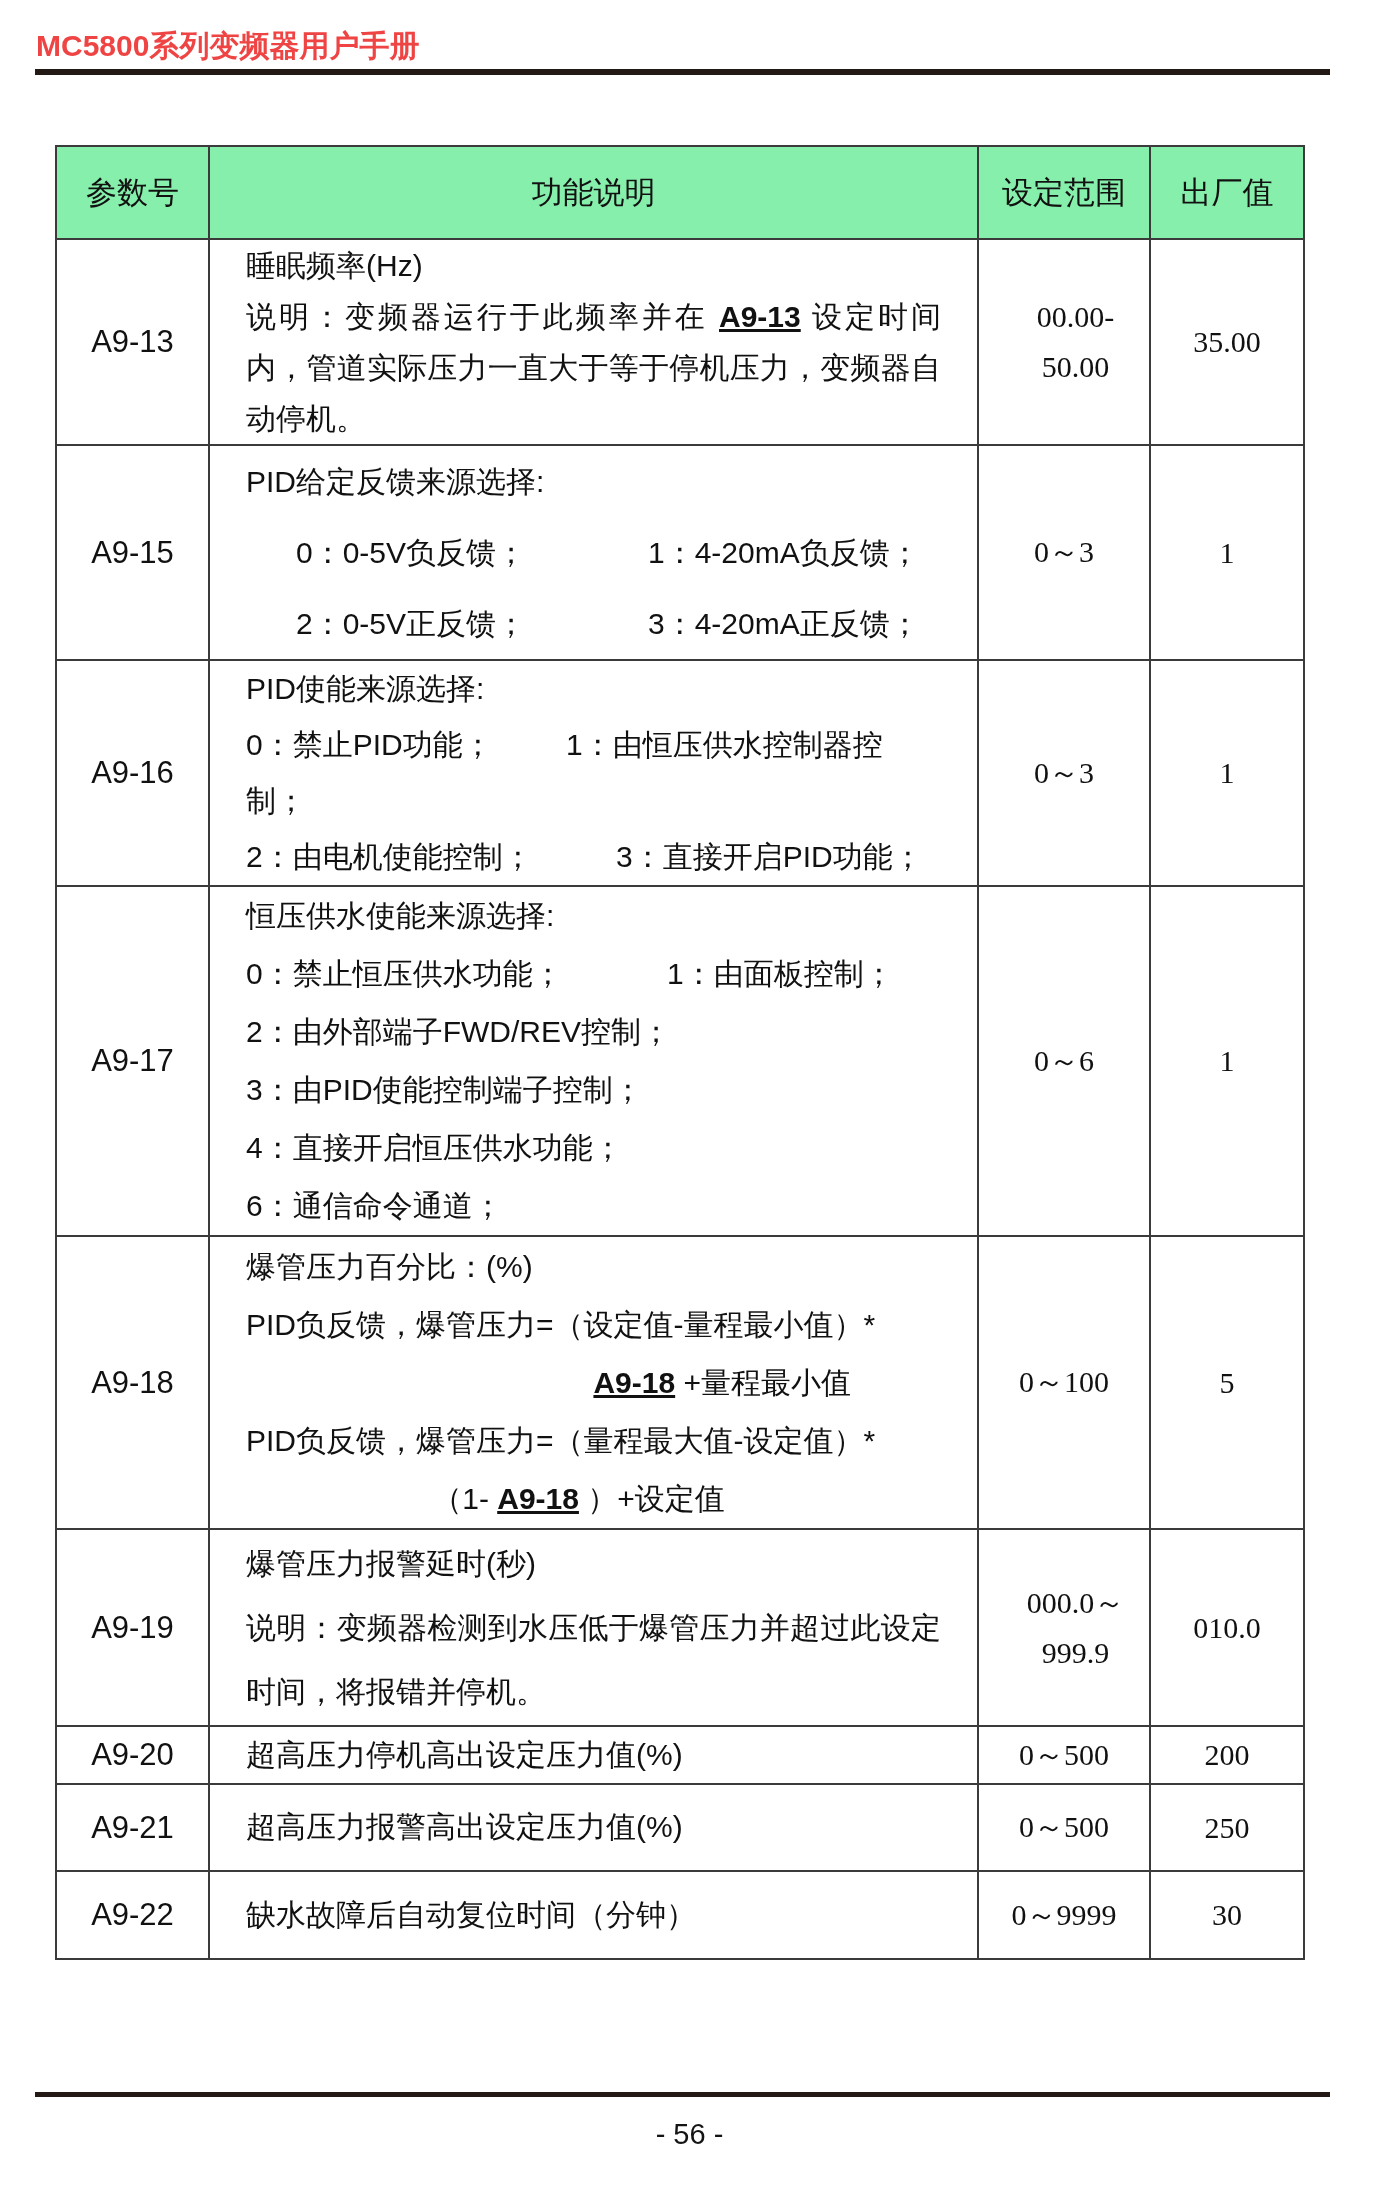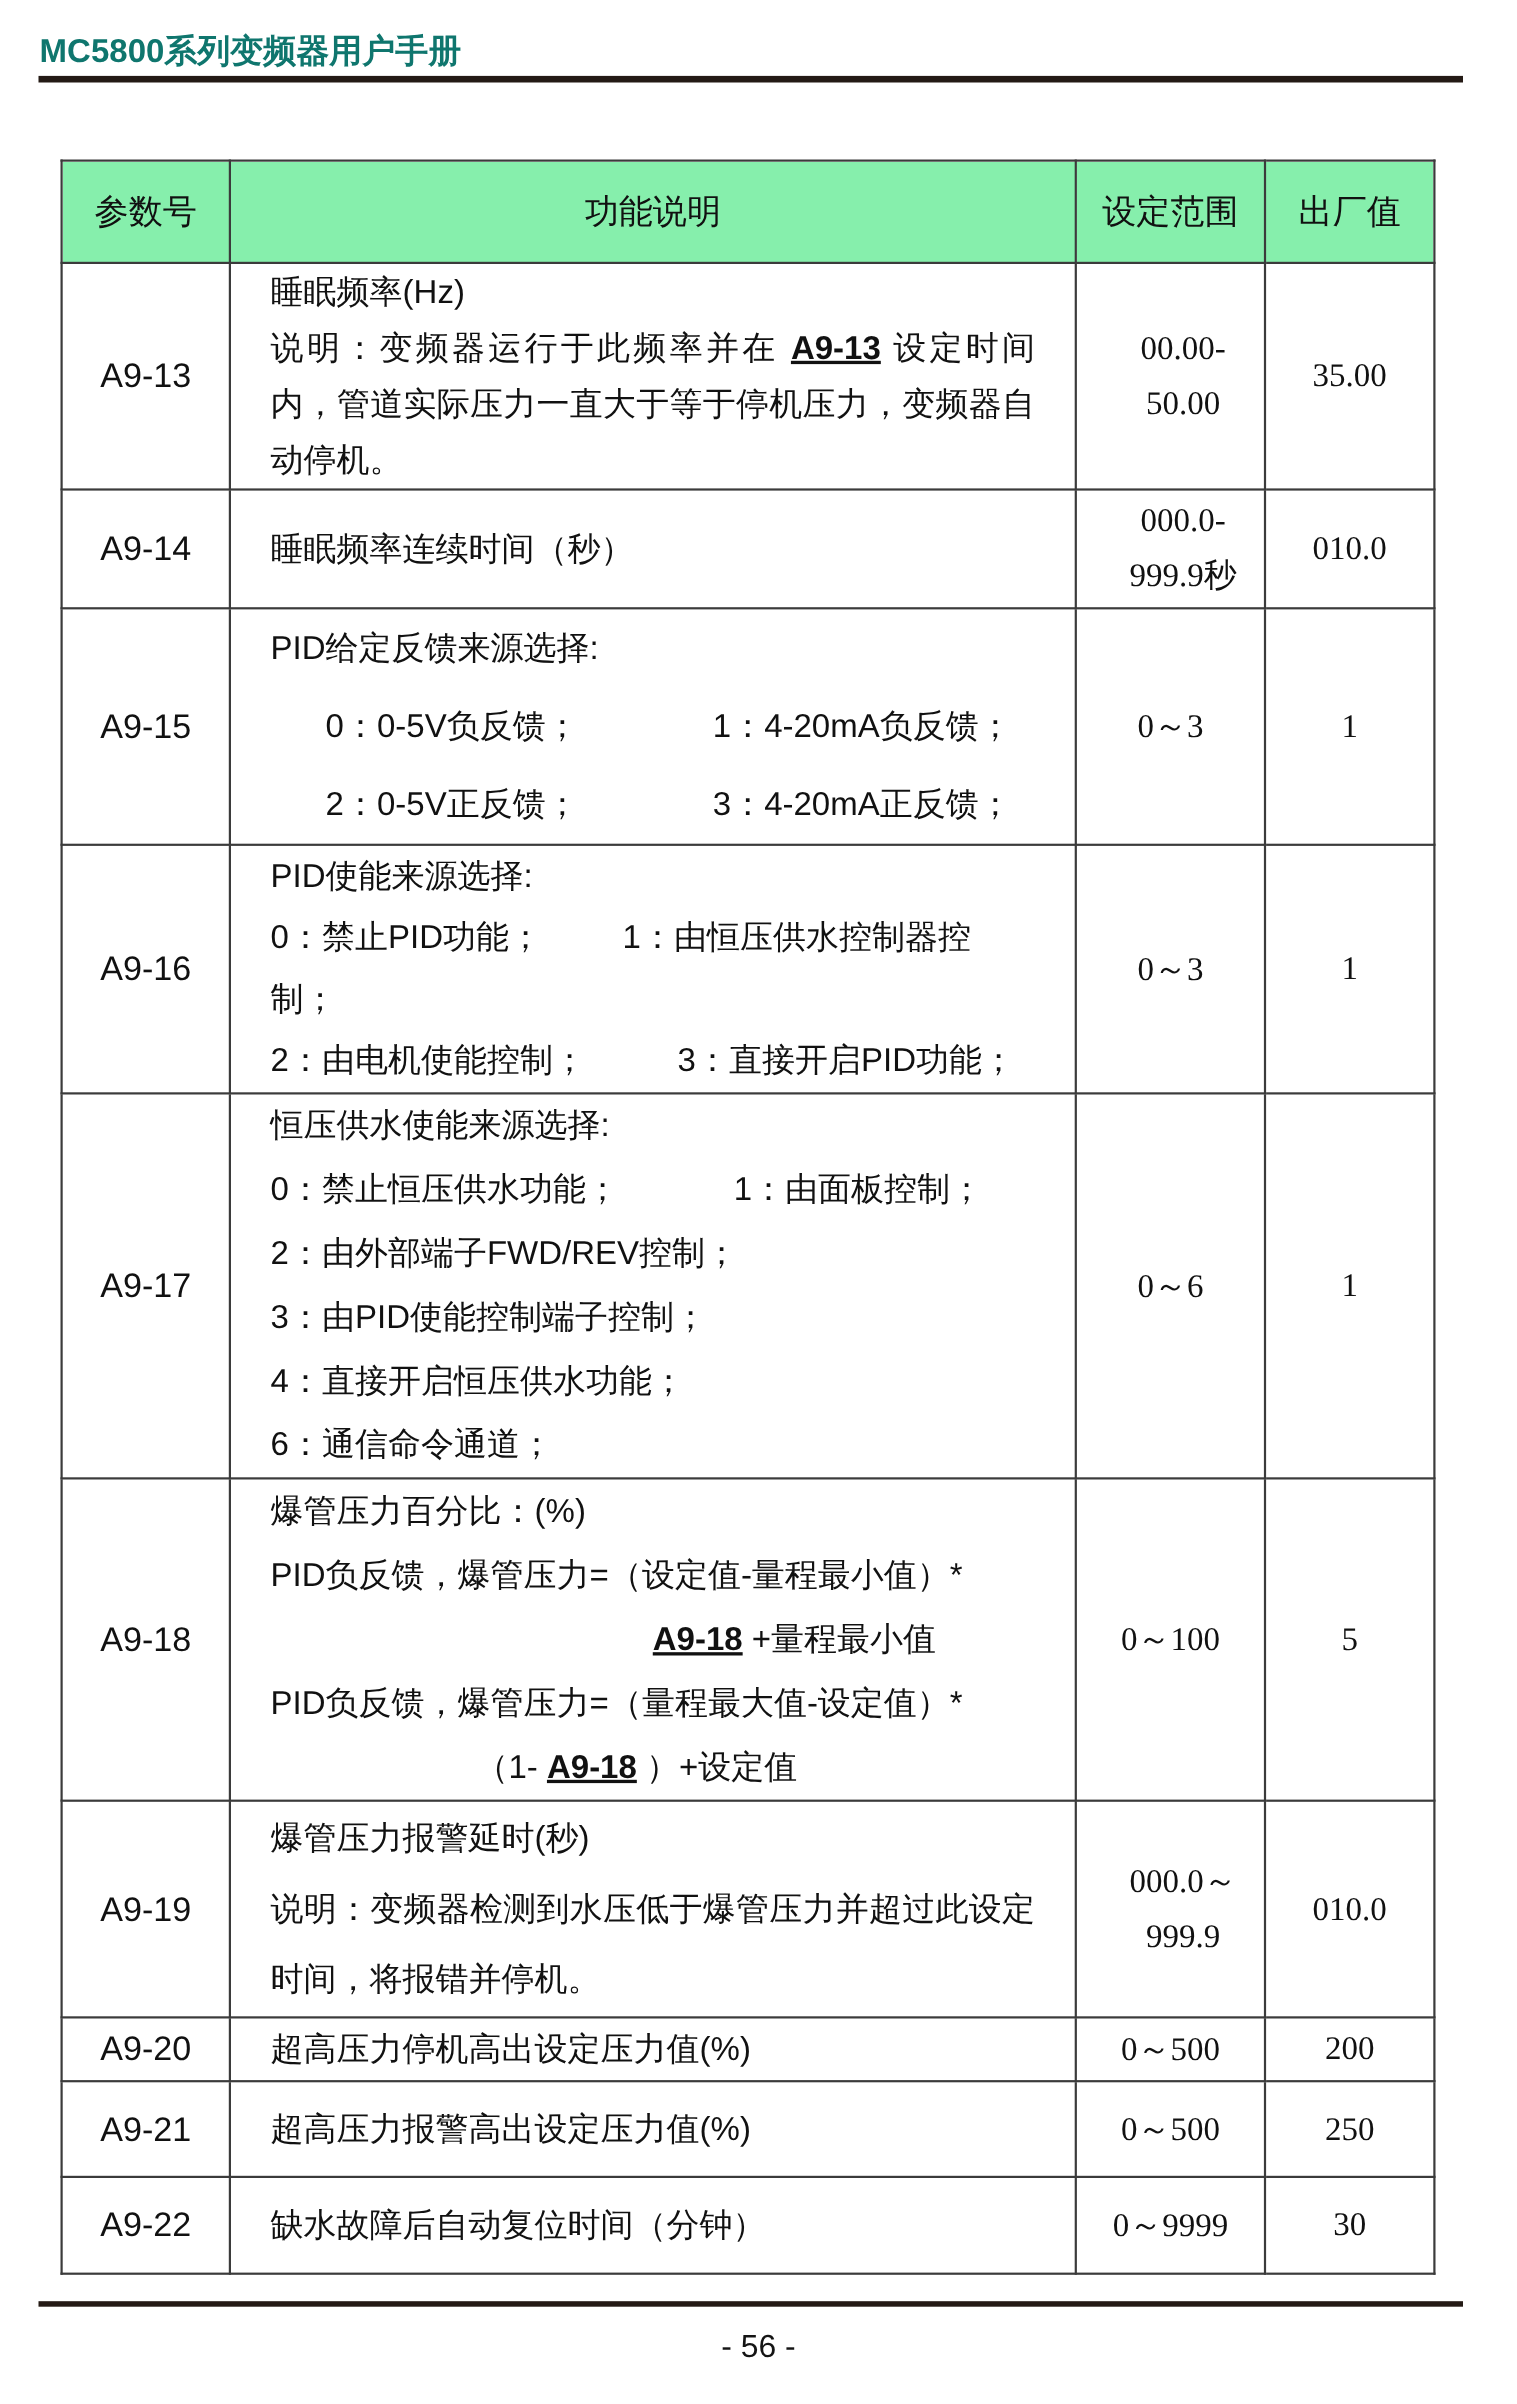--- a/index.html
+++ b/index.html
@@ -1,21 +1,21 @@
 <!DOCTYPE html>
 <html lang="zh"><head>
 <meta charset="utf-8">
 <style>
   html,body{margin:0;padding:0;background:#ffffff;width:1379px;height:2185px;overflow:hidden;}
   body{position:relative;font-family:"Liberation Sans",sans-serif;color:#111;
        -webkit-font-smoothing:antialiased;}
 
   
   .page-title{position:absolute;left:36px;top:26px;font-size:30px;font-weight:bold;
-              font-family:"Liberation Sans",sans-serif;letter-spacing:0px;color:#0f766e;}
+              font-family:"Liberation Sans",sans-serif;letter-spacing:0px;color:#ef4444;}
   .rule{position:absolute;left:35px;width:1295px;background:#241a15;}
   .rule-top{top:69px;height:6px;}
   .rule-bottom{top:2092px;height:5px;}
   .page-number{position:absolute;left:0;top:2118px;width:1379px;text-align:center;
                font-size:29px;color:#141414;font-family:"Liberation Sans",sans-serif;}
 
   
   .tbl-wrap{position:absolute;left:55px;top:145px;width:1248px;}
   table{border-collapse:collapse;table-layout:fixed;width:1248px;}
   td{border:2px solid #3b3b3b;vertical-align:middle;overflow:hidden;}
@@ -77,31 +77,20 @@
       <div class="line">睡眠频率(Hz)</div>
       <div class="para"><span>说明：变频器运行于此频率并在 </span><span class="ref">A9-13</span><span> 设定时间内，管道实际压力一直大于等于停机压力，变频器自动停机。</span></div>
     </td>
     <td class="range">
       <div class="ln">00.00-</div>
       <div class="ln">50.00</div>
     </td>
     <td class="def">35.00</td>
   </tr>
 
-  <tr class="r914">
-    <td class="param">A9-14</td>
-    <td class="desc">
-      <div class="line">睡眠频率连续时间（秒）</div>
-    </td>
-    <td class="range">
-      <div class="ln">000.0-</div>
-      <div class="ln">999.9秒</div>
-    </td>
-    <td class="def">010.0</td>
-  </tr>
 
   <tr class="r915">
     <td class="param">A9-15</td>
     <td class="desc">
       <div class="line">PID给定反馈来源选择:</div>
       <div class="optrow"><span class="opt-l">0：0-5V负反馈；</span><span>1：4-20mA负反馈；</span></div>
       <div class="optrow"><span class="opt-l">2：0-5V正反馈；</span><span>3：4-20mA正反馈；</span></div>
     </td>
     <td class="range">0～3</td>
     <td class="def">1</td>

